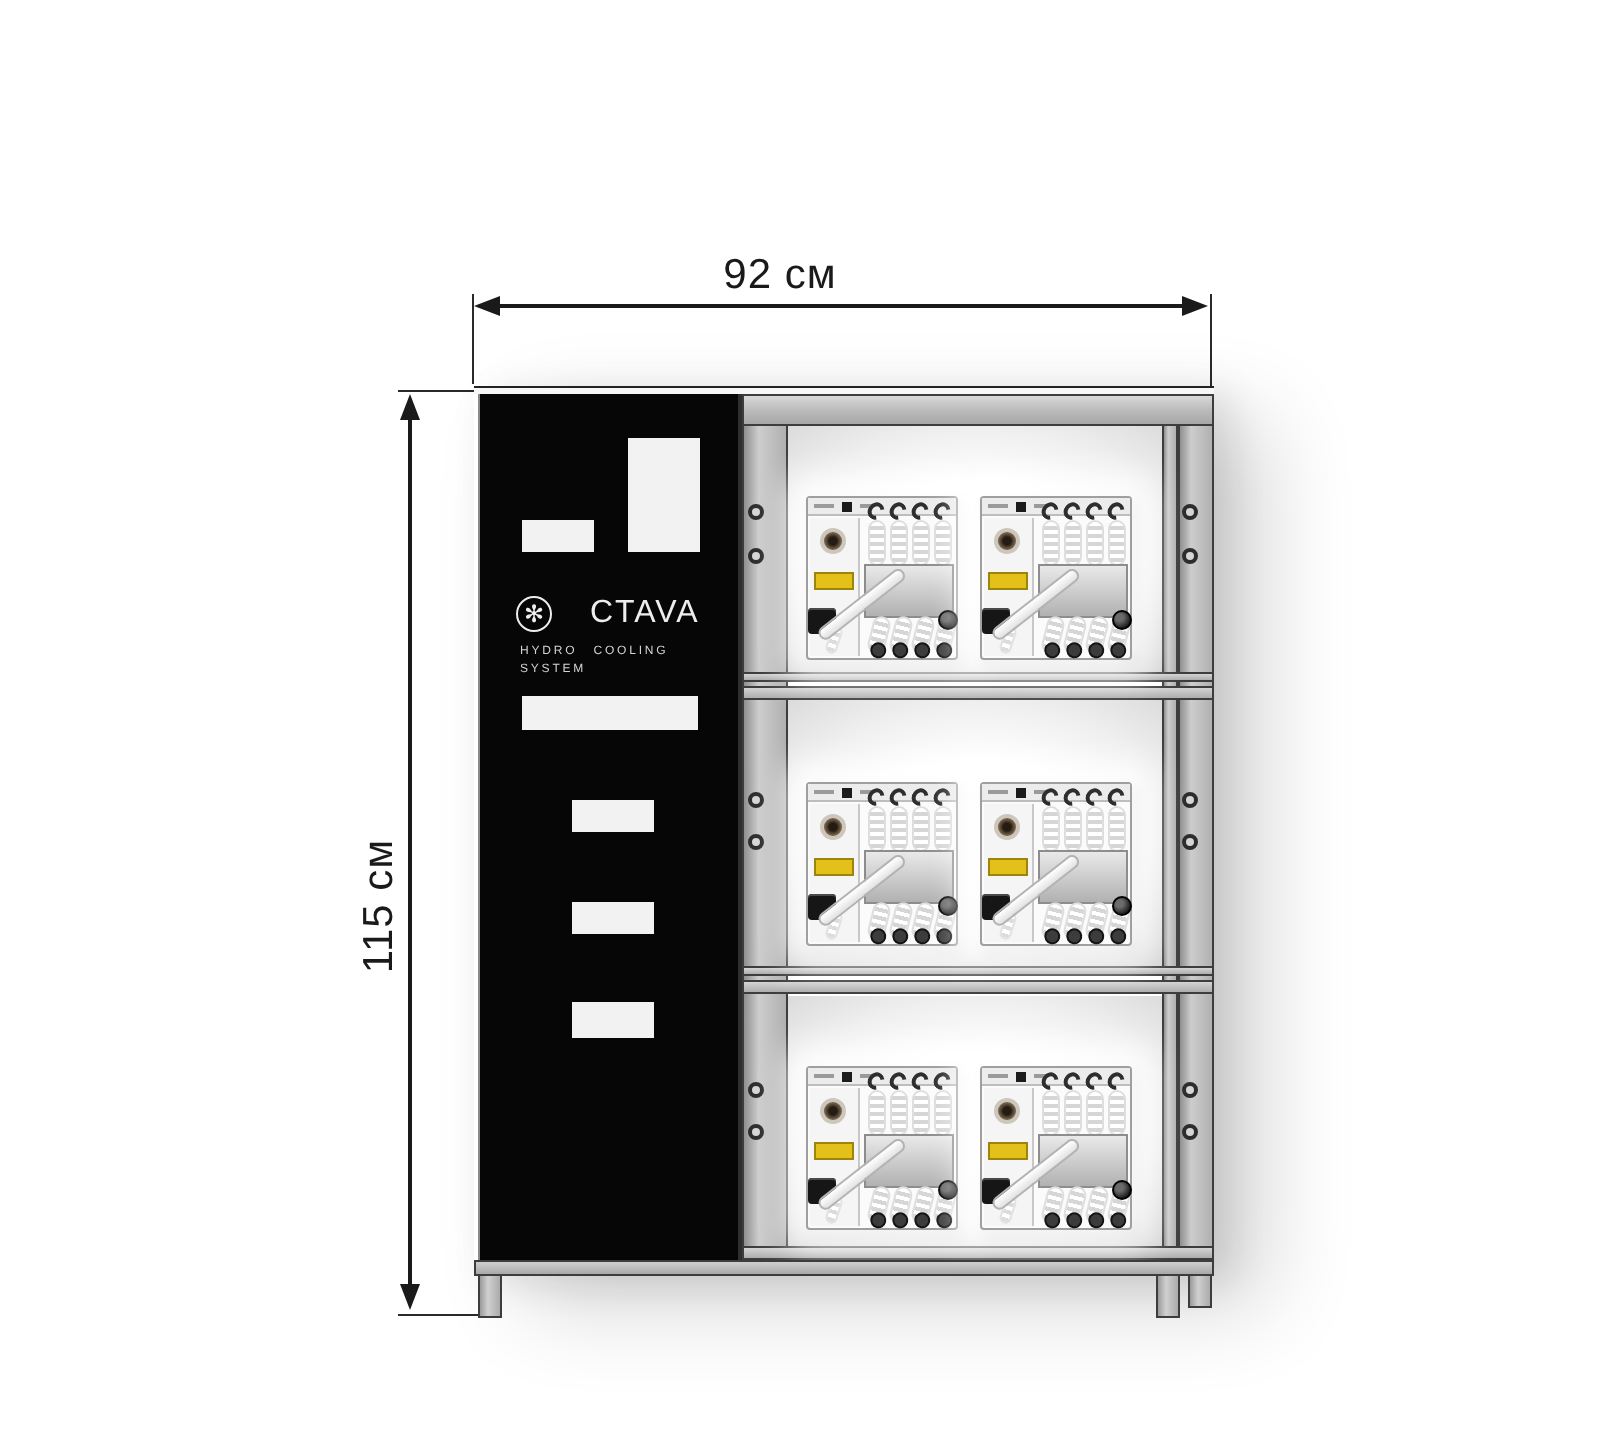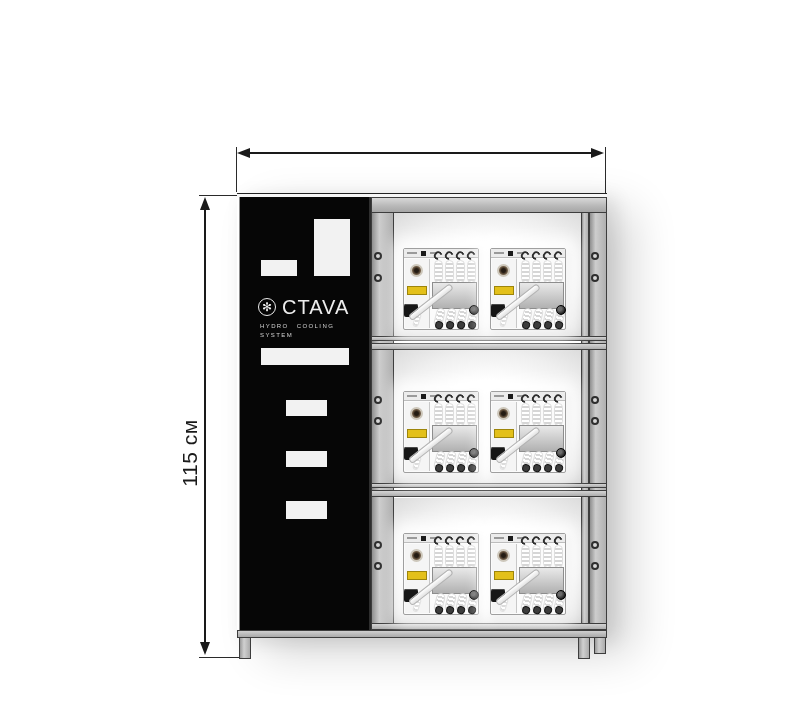--- a/index.html
+++ b/index.html
@@ -28,21 +28,21 @@
            box-shadow:26px 16px 42px rgba(0,0,0,.16), 8px 4px 18px rgba(0,0,0,.10);}
   .top-band{position:absolute;left:0;top:0;width:370px;height:4px;background:#f6f6f6;border-top:1px solid #222;}
 
   
   .black-panel{position:absolute;left:2px;top:4px;width:132px;height:433px;
                background:var(--panel-black);border-left:1px solid #8a8a8a;border-right:2px solid #2e2e2e;}
   .cut{position:absolute;background:#f2f2f2;}
   .logo-row{position:absolute;left:18px;top:98px;width:100px;height:24px;display:flex;align-items:center;}
   .logo-o{width:18px;height:18px;border:1.5px solid #ededed;border-radius:50%;display:flex;align-items:center;justify-content:center;
           color:#ededed;font-size:12px;line-height:1;flex:0 0 auto;}
-  .logo-txt{color:#ededed;font-size:20px;letter-spacing:1px;font-weight:400;margin-left:6px;}
+  .logo-txt{color:#ededed;font-size:16px;letter-spacing:1px;font-weight:400;margin-left:19px;}
   .tagline{position:absolute;left:20px;color:#d4d4d4;font-size:6px;letter-spacing:1.4px;word-spacing:5px;white-space:nowrap;}
 
   
   .rack{position:absolute;left:134px;top:4px;width:236px;height:433px;}
   .rail{position:absolute;left:0;width:236px;background:linear-gradient(180deg,#d8d8d8 0%,#b9b9b9 55%,#a6a6a6 100%);
         border:1px solid #3d3d3d;}
   .section{position:absolute;left:0;width:236px;
            background:radial-gradient(ellipse 65% 70% at 50% 45%, #ffffff 32%, #efefef 62%, #d3d3d3 100%);}
   .post{position:absolute;top:16px;height:410px;background:linear-gradient(90deg,#8f8f8f 0%,#cdcdcd 35%,#b0b0b0 100%);
         border-left:1px solid #3d3d3d;border-right:1px solid #3d3d3d;}
@@ -91,20 +91,21 @@
           background:repeating-linear-gradient(180deg,#ffffff 0 2px,#dcdcdc 2px 4px);border:1px solid #e2e2e2;}
   .m-handle{position:absolute;left:6px;top:66px;width:53px;height:7px;border-radius:4px;
             background:linear-gradient(180deg,#ffffff,#e2e2e2);border:1px solid #b3b3b3;
             transform:rotate(-38deg);transform-origin:left center;}
 </style>
 </head>
 <body>
 
 <div class="scene">
 
+  <div class="dim-label" style="left:330px;top:126px;width:120px;">92 см</div>
   <div class="line" style="left:249px;top:152px;width:343px;height:2px;"></div>
   <div class="arr left" style="left:237px;top:148px;"></div>
   <div class="arr right" style="left:591px;top:148px;"></div>
   <div class="ext" style="left:236px;top:147px;width:1px;height:45px;"></div>
   <div class="ext" style="left:605px;top:147px;width:1px;height:47px;"></div>
 
   <div class="dim-label vert" style="left:120px;top:441px;width:140px;">115 см</div>
   <div class="line" style="left:204px;top:208px;width:2px;height:436px;"></div>
   <div class="arr up" style="left:200px;top:197px;"></div>
   <div class="arr down" style="left:200px;top:642px;"></div>

